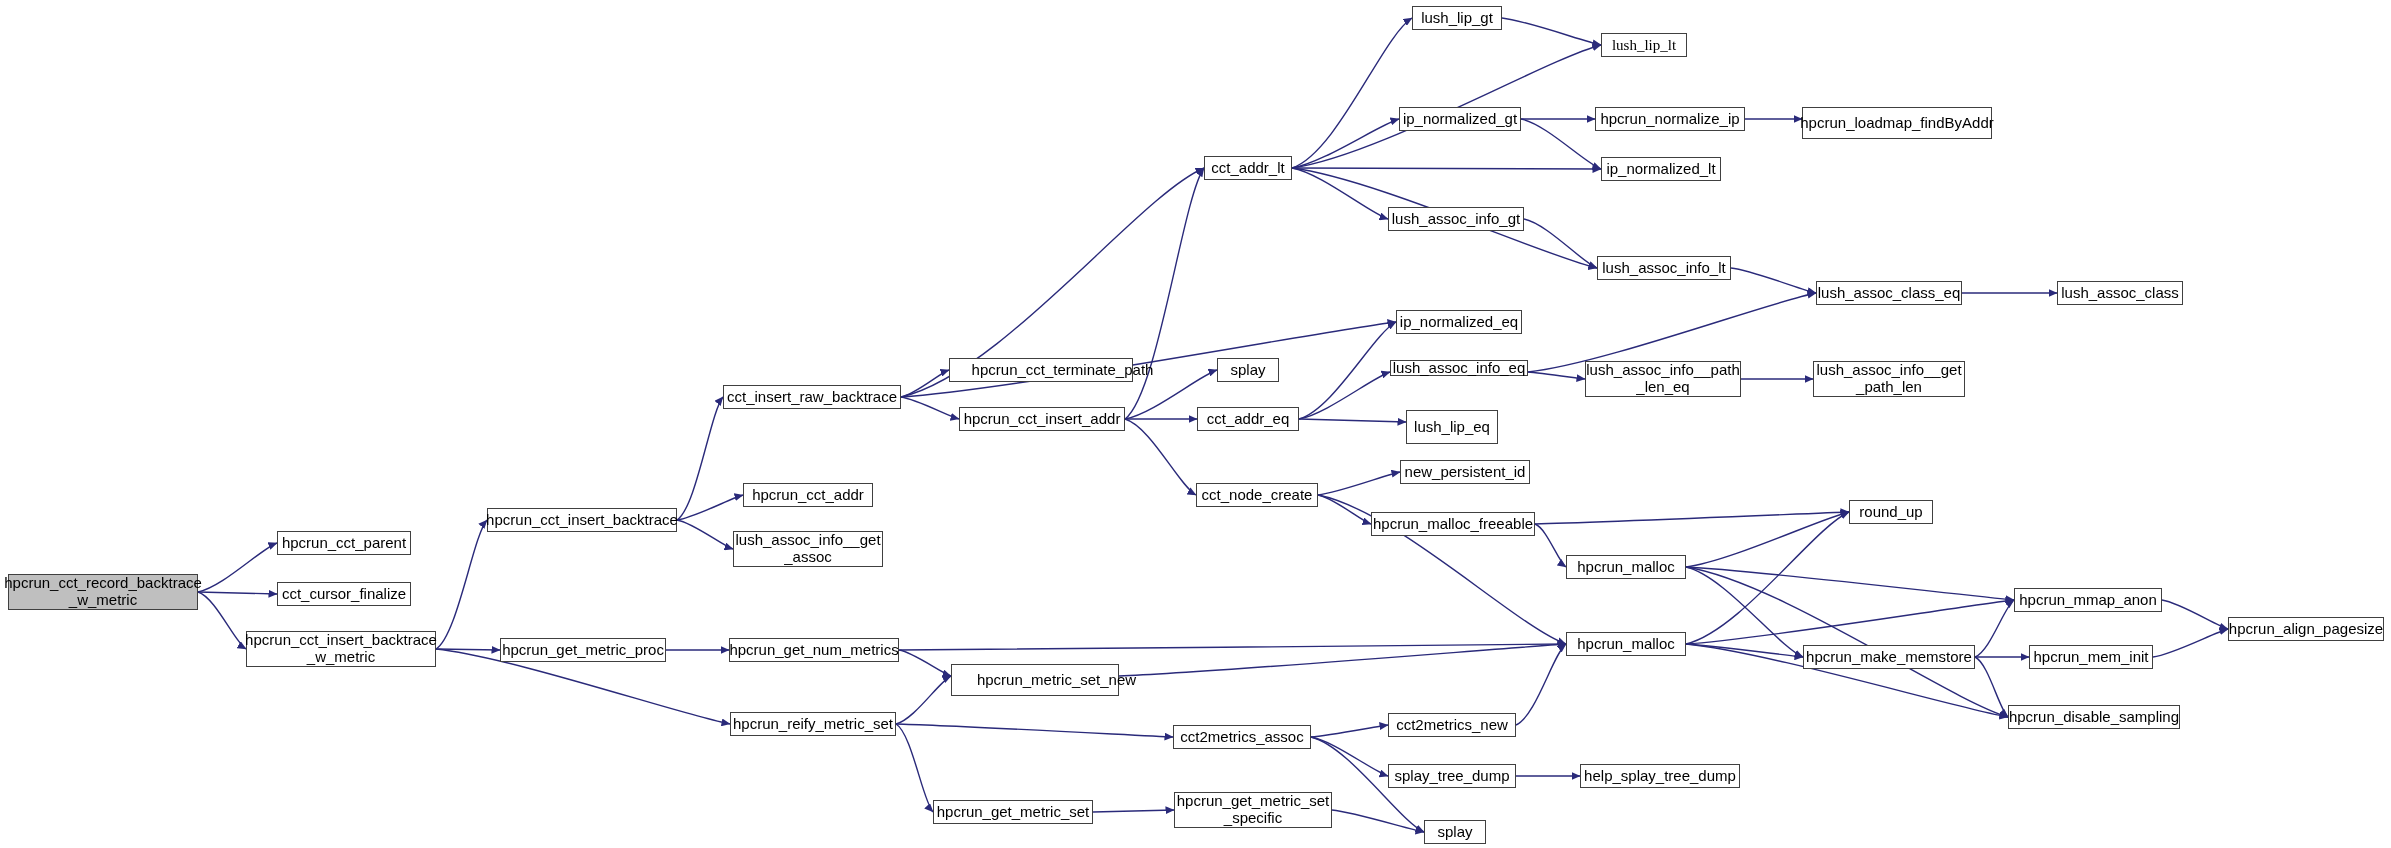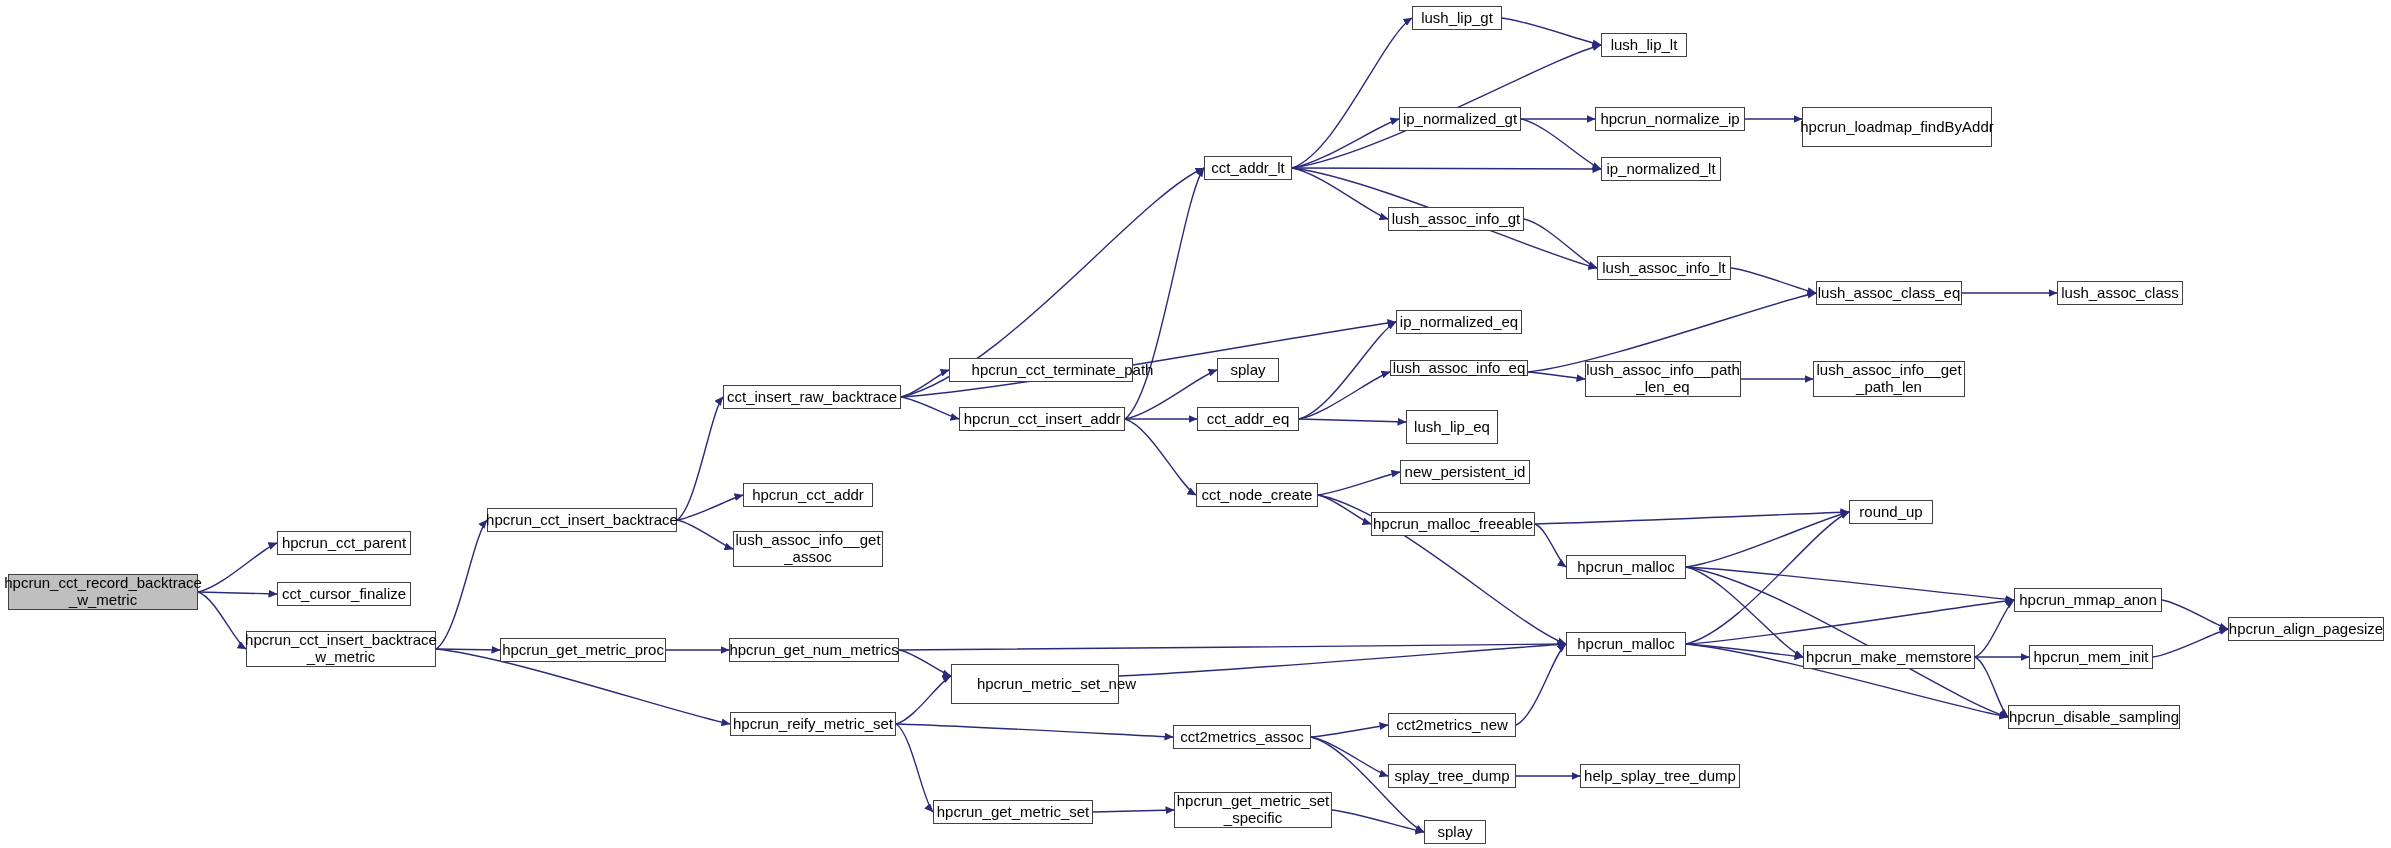--- a/index.html
+++ b/index.html
@@ -107,24 +107,24 @@
       <div class="node" style="left: 729px; top: 638px; width: 170px; height: 24px;"><span class="lbl">hpcrun_get_num_metrics</span></div>
       <div class="node" style="left: 730px; top: 712px; width: 166px; height: 24px;"><span class="lbl">hpcrun_reify_metric_set</span></div>
       <div class="node" style="left: 723px; top: 385px; width: 178px; height: 24px;"><span class="lbl">cct_insert_raw_backtrace</span></div>
       <div class="node" style="left: 949px; top: 358px; width: 184px; height: 24px; padding-left: 43px;"><span class="lbl">hpcrun_cct_terminate_path</span></div>
       <div class="node" style="left: 959px; top: 407px; width: 166px; height: 24px;"><span class="lbl">hpcrun_cct_insert_addr</span></div>
       <div class="node" style="left: 1217px; top: 358px; width: 62px; height: 24px;"><span class="lbl">splay</span></div>
       <div class="node" style="left: 1197px; top: 407px; width: 102px; height: 24px;"><span class="lbl">cct_addr_eq</span></div>
       <div class="node" style="left: 1196px; top: 483px; width: 122px; height: 24px;"><span class="lbl">cct_node_create</span></div>
       <div class="node" style="left: 1204px; top: 156px; width: 88px; height: 24px;"><span class="lbl">cct_addr_lt</span></div>
       <div class="node" style="left: 1412px; top: 6px; width: 90px; height: 24px;"><span class="lbl">lush_lip_gt</span></div>
-      <div class="node" style="left: 1601px; top: 33px; width: 86px; height: 24px;"><span class="lbl">lush_lip_lt</span></div>
+      <div class="node" style="left: 1601px; top: 33px; width: 86px; height: 24px; font-family: Liberation Serif, serif;"><span class="lbl">lush_lip_lt</span></div>
       <div class="node" style="left: 1399px; top: 107px; width: 122px; height: 24px;"><span class="lbl">ip_normalized_gt</span></div>
       <div class="node" style="left: 1595px; top: 107px; width: 150px; height: 24px;"><span class="lbl">hpcrun_normalize_ip</span></div>
-      <div class="node" style="left: 1802px; top: 107px; width: 190px; height: 40px;"><span class="lbl">hpcrun_loadmap_findByAddr</span></div>
+      <div class="node" style="left: 1802px; top: 107px; width: 190px; height: 32px;"><span class="lbl">hpcrun_loadmap_findByAddr</span></div>
       <div class="node" style="left: 1601px; top: 157px; width: 120px; height: 24px;"><span class="lbl">ip_normalized_lt</span></div>
       <div class="node" style="left: 1388px; top: 207px; width: 136px; height: 24px;"><span class="lbl">lush_assoc_info_gt</span></div>
       <div class="node" style="left: 1597px; top: 256px; width: 134px; height: 24px;"><span class="lbl">lush_assoc_info_lt</span></div>
       <div class="node" style="left: 1816px; top: 281px; width: 146px; height: 24px;"><span class="lbl">lush_assoc_class_eq</span></div>
       <div class="node" style="left: 2057px; top: 281px; width: 126px; height: 24px;"><span class="lbl">lush_assoc_class</span></div>
       <div class="node" style="left: 1396px; top: 310px; width: 126px; height: 24px;"><span class="lbl">ip_normalized_eq</span></div>
       <div class="node" style="left: 1390px; top: 360px; width: 138px; height: 16px;"><span class="lbl">lush_assoc_info_eq</span></div>
       <div class="node" style="left: 1585px; top: 361px; width: 156px; height: 36px;"><span class="lbl">lush_assoc_info__path
 _len_eq</span></div>
       <div class="node" style="left: 1813px; top: 361px; width: 152px; height: 36px;"><span class="lbl">lush_assoc_info__get
@@ -133,21 +133,21 @@
       <div class="node" style="left: 1400px; top: 460px; width: 130px; height: 24px;"><span class="lbl">new_persistent_id</span></div>
       <div class="node" style="left: 1371px; top: 512px; width: 164px; height: 24px;"><span class="lbl">hpcrun_malloc_freeable</span></div>
       <div class="node" style="left: 1849px; top: 500px; width: 84px; height: 24px;"><span class="lbl">round_up</span></div>
       <div class="node" style="left: 1566px; top: 555px; width: 120px; height: 24px;"><span class="lbl">hpcrun_malloc</span></div>
       <div class="node" style="left: 1566px; top: 632px; width: 120px; height: 24px;"><span class="lbl">hpcrun_malloc</span></div>
       <div class="node" style="left: 1803px; top: 645px; width: 172px; height: 24px;"><span class="lbl">hpcrun_make_memstore</span></div>
       <div class="node" style="left: 2014px; top: 588px; width: 148px; height: 24px; justify-content: center;"><span class="lbl">hpcrun_mmap_anon</span></div>
       <div class="node" style="left: 2029px; top: 645px; width: 124px; height: 24px;"><span class="lbl">hpcrun_mem_init</span></div>
       <div class="node" style="left: 2228px; top: 617px; width: 156px; height: 24px;"><span class="lbl">hpcrun_align_pagesize</span></div>
       <div class="node" style="left: 2008px; top: 705px; width: 172px; height: 24px;"><span class="lbl">hpcrun_disable_sampling</span></div>
-      <div class="node" style="left: 951px; top: 664px; width: 168px; height: 40px; padding-left: 43px;"><span class="lbl">hpcrun_metric_set_new</span></div>
+      <div class="node" style="left: 951px; top: 664px; width: 168px; height: 32px; padding-left: 43px;"><span class="lbl">hpcrun_metric_set_new</span></div>
       <div class="node" style="left: 1173px; top: 725px; width: 138px; height: 24px;"><span class="lbl">cct2metrics_assoc</span></div>
       <div class="node" style="left: 1388px; top: 713px; width: 128px; height: 24px;"><span class="lbl">cct2metrics_new</span></div>
       <div class="node" style="left: 1388px; top: 764px; width: 128px; height: 24px;"><span class="lbl">splay_tree_dump</span></div>
       <div class="node" style="left: 1580px; top: 764px; width: 160px; height: 24px;"><span class="lbl">help_splay_tree_dump</span></div>
       <div class="node" style="left: 933px; top: 800px; width: 160px; height: 24px;"><span class="lbl">hpcrun_get_metric_set</span></div>
       <div class="node" style="left: 1174px; top: 792px; width: 158px; height: 36px;"><span class="lbl">hpcrun_get_metric_set
 _specific</span></div>
       <div class="node" style="left: 1424px; top: 820px; width: 62px; height: 24px;"><span class="lbl">splay</span></div>
     </div>
 </div>

